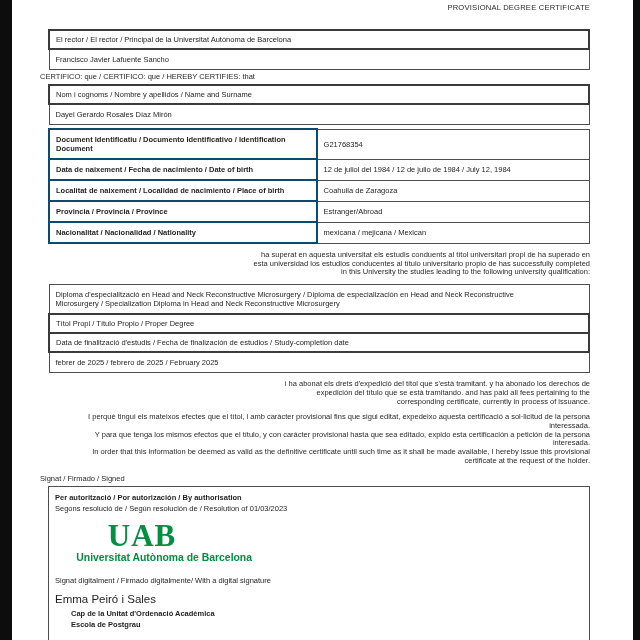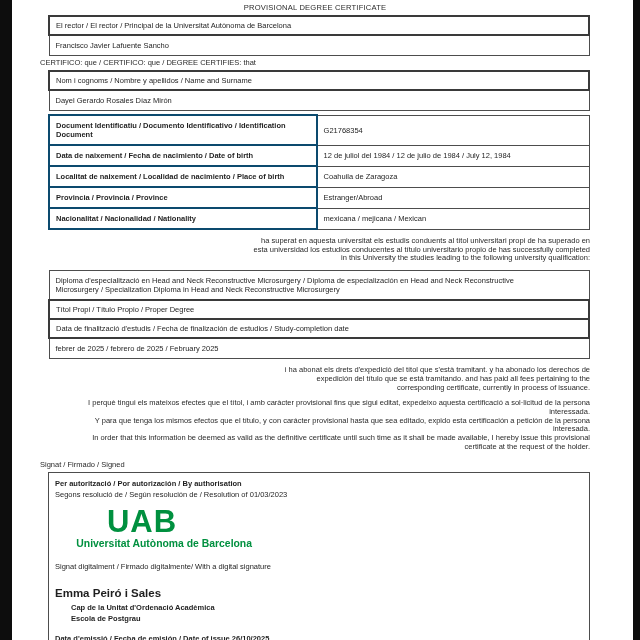--- a/index.html
+++ b/index.html
@@ -16,25 +16,25 @@
     left: 12px; top: 0;
     width: 621px; height: 640px;
     background: #ffffff;
   }
   .content {
     padding: 3px 43px 0 28px; 
     font-size: 7.5px;
     line-height: 1.2;
   }
   .doc-title {
-    text-align: center;
+    text-align: right;
     font-size: 7.6px;
     letter-spacing: .2px;
     color: #2a2a2a;
-    margin-bottom: 3px;
+    margin-bottom: 17px;
   }
   table.tbl {
     border-collapse: collapse;
     width: calc(100% - 8px);
     margin-left: 8px;
     table-layout: fixed;
   }
   table.tbl + table.tbl { margin-top: 3px; }
   table.tbl td {
     border: 1px solid #4d4d4d;
@@ -67,30 +67,31 @@
   .sig-auth { font-weight: bold; }
   .sig-resolution { margin-top: 2px; }
   .uab-logo { margin: 7px 0 0 12px; width: 185px; }
   .uab-mark {
     font-size: 31px;
     font-weight: bold;
     letter-spacing: 1px;
     line-height: 1;
     text-align: center;
     width: 150px;
+    font-family: Liberation Serif, serif;
   }
   .uab-sub {
     font-size: 10.4px;
     font-weight: bold;
     margin-top: 1px;
     white-space: nowrap;
     text-align: right;
   }
   .sig-digital { margin-top: 11px; }
-  .sig-name { font-weight: bold; font-size: 11.5px; margin-top: 16px; }
+  .sig-name { font-weight: normal; font-size: 11.5px; margin-top: 8px; }
   .sig-title { font-weight: bold; font-size: 7.5px; margin-top: 2px; margin-left: 16px; }
   .sig-issue { font-weight: bold; margin-top: 11px; }
 </style>
 </head>
 <body>
 
 <div class="page">
   <div class="content">
 
     <div class="doc-title">PROVISIONAL DEGREE CERTIFICATE</div>
@@ -99,21 +100,21 @@
       <tbody>
           <tr>
         <td class="hdr">El rector / El rector / Principal de la Universitat Autònoma de Barcelona</td>
       </tr>
       <tr>
         <td>Francisco Javier Lafuente Sancho</td>
       </tr>
     </tbody>
       </table>
 
-    <div class="line">CERTIFICO: que / CERTIFICO: que / DEGREE CERTIFIES: that</div>
+    <div class="line">CERTIFICO: que / CERTIFICO: que / HEREBY CERTIFIES: that</div>
 
     <table class="tbl">
       <tbody>
           <tr>
         <td class="hdr">Nom i cognoms / Nombre y apellidos / Name and Surname</td>
       </tr>
       <tr>
         <td>Dayel Gerardo Rosales Díaz Mirón</td>
       </tr>
     </tbody>

